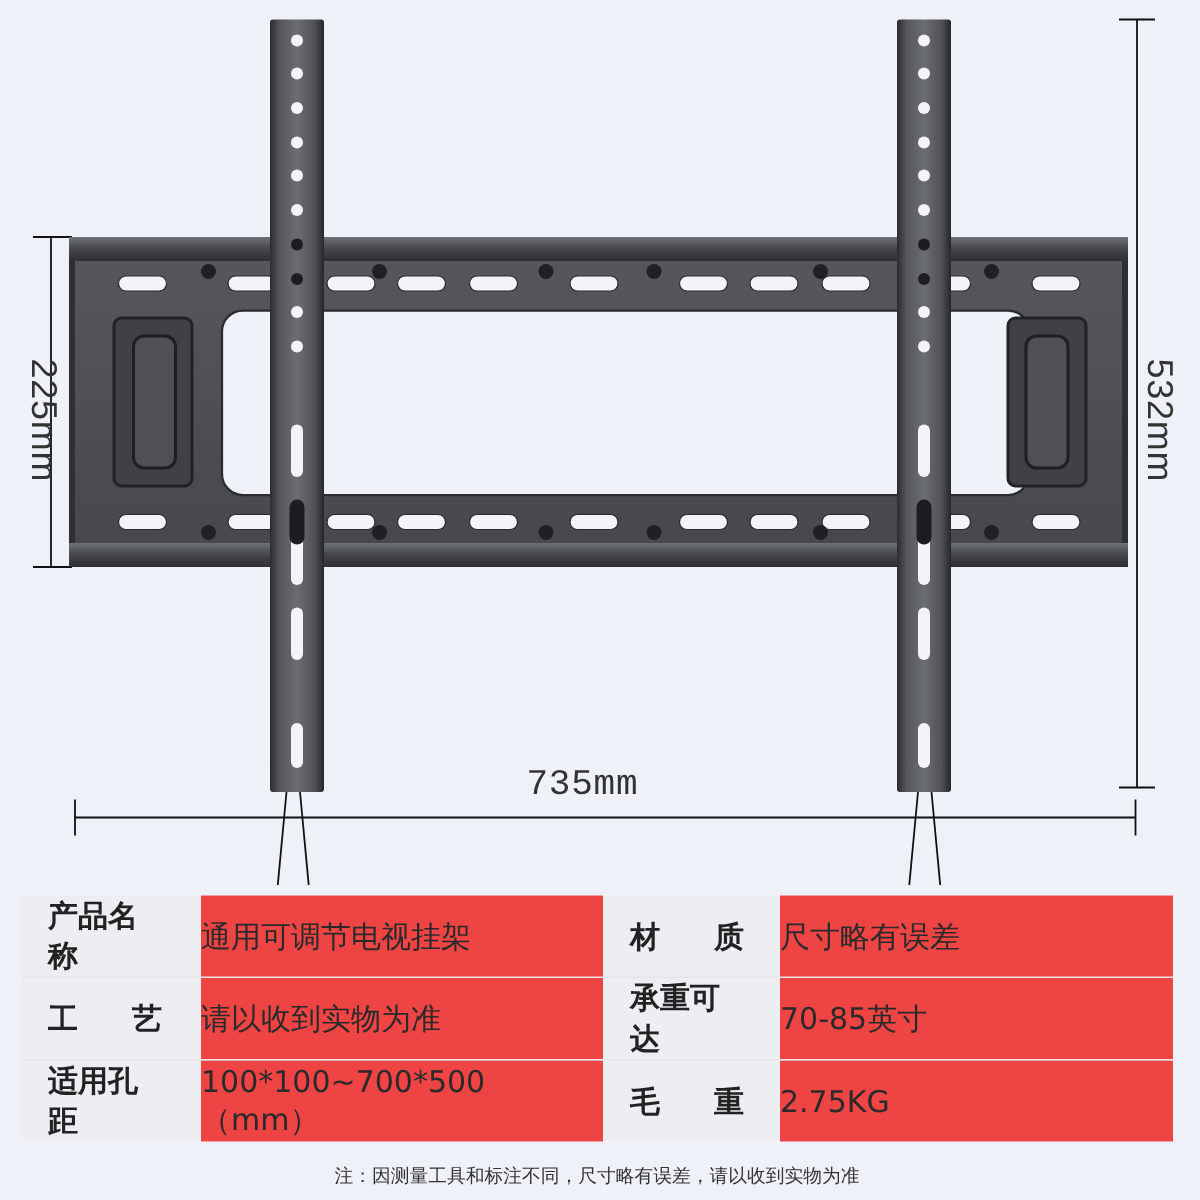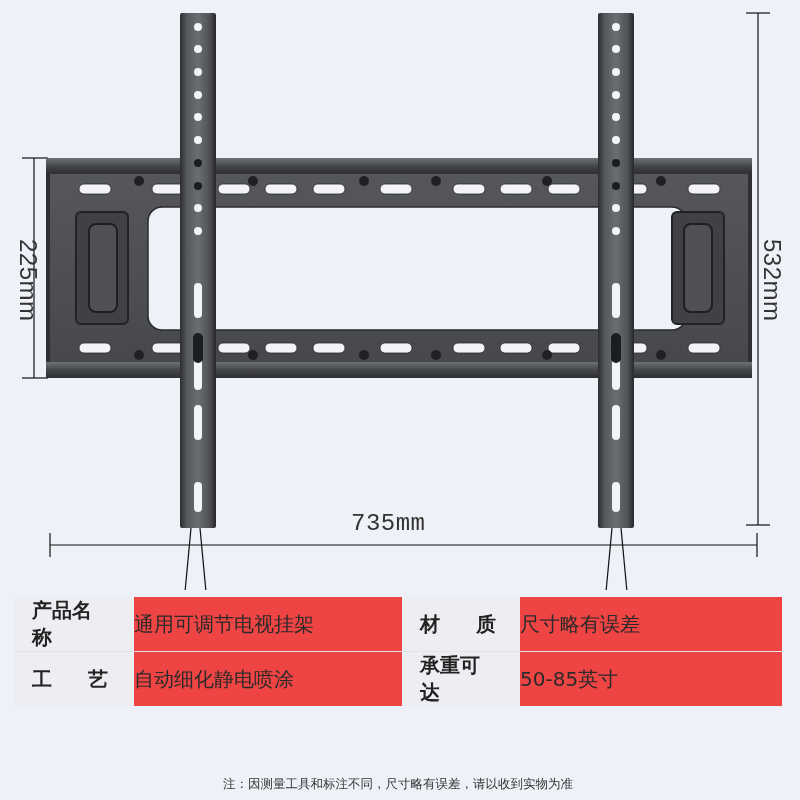--- a/index.html
+++ b/index.html
@@ -218,22 +218,35 @@
         </td>
     <td class="v">尺寸略有误差</td>
   </tr>
   <tr>
     <td class="k">
           <span class="k-inner">
             <span>工</span>
             <span>艺</span>
           </span>
         </td>
-    <td class="v">自动细化静电喷涂</td>
+    <td class="v">请以收到实物为准</td>
     <td class="k">
           <span class="k-inner c">承重可达</span>
         </td>
-    <td class="v">50-85英寸</td>
+    <td class="v">70-85英寸</td>
+  </tr>
+  <tr>
+    <td class="k">
+          <span class="k-inner c">适用孔距</span>
+        </td>
+    <td class="v">100*100~700*500（mm）</td>
+    <td class="k">
+          <span class="k-inner">
+            <span>毛</span>
+            <span>重</span>
+          </span>
+        </td>
+    <td class="v">2.75KG</td>
   </tr>
 </tbody>
   </table>
 
 <div class="note">注：因测量工具和标注不同，尺寸略有误差，请以收到实物为准</div>
 
 </body></html>

